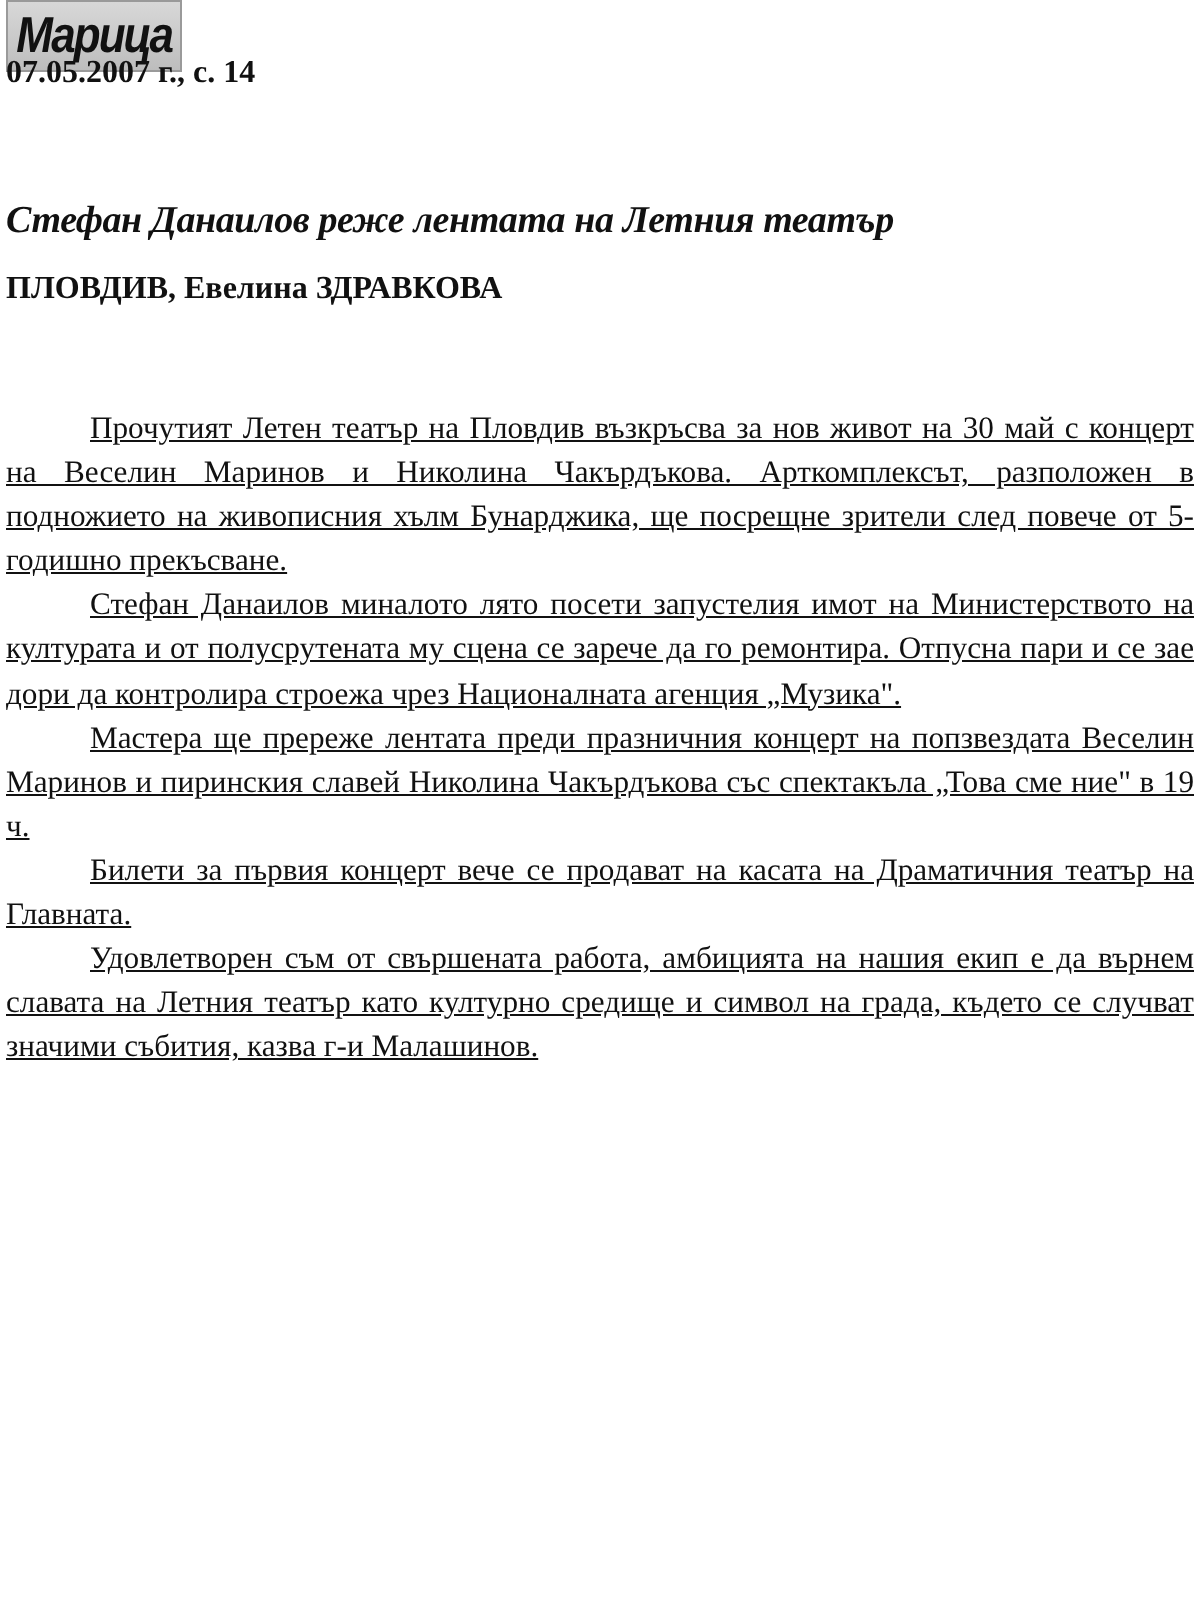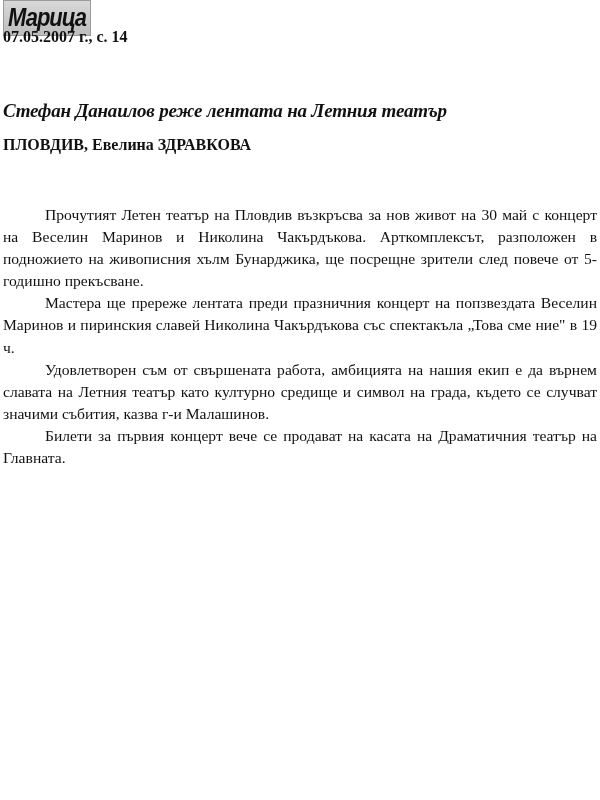--- a/index.html
+++ b/index.html
@@ -27,33 +27,34 @@
       font-weight: bold; font-style: italic; font-size: 19px; letter-spacing: -0.2px; margin-top: 28px;
     }
     .byline {
       position: absolute; left: 3px; top: 136px;
       font-weight: bold; font-size: 16px; font-family: Liberation Serif, serif;
     }
     .body {
       position: absolute; left: 3px; top: 204px; width: 594px;
       font-size: 15.6px; line-height: 22.1px; text-align: justify;
     }
-    .body p { margin: 0; text-indent: 42px; }
+    .body p { margin: 0; text-indent: 42px; text-decoration: underline; }
   </style>
 </head>
 <body>
 
 <div class="logo">
   <span>Марица</span>
 </div>
 
 <div class="date">07.05.2007 г., с. 14</div>
 
 <div class="title">Стефан Данаилов реже лентата на Летния театър</div>
 
 <div class="byline">ПЛОВДИВ, Евелина ЗДРАВКОВА</div>
 
 <div class="body">
   <p>Прочутият Летен театър на Пловдив възкръсва за нов живот на 30 май с концерт на Веселин Маринов и Николина Чакърдъкова. Арткомплексът, разположен в подножието на живописния хълм Бунарджика, ще посрещне зрители след повече от 5-годишно прекъсване.</p>
+  <p>Стефан Данаилов миналото лято посети запустелия имот на Министерството на културата и от полусрутената му сцена се зарече да го ремонтира. Отпусна пари и се зае дори да контролира строежа чрез Националната агенция „Музика".</p>
   <p>Мастера ще прережe лентата преди празничния концерт на попзвездата Веселин Маринов и пиринския славей Николина Чакърдъкова със спектакъла „Това сме ние" в 19 ч.</p>
+  <p>Билети за първия концерт вече се продават на касата на Драматичния театър на Главната.</p>
   <p>Удовлетворен съм от свършената работа, амбицията на нашия екип е да върнем славата на Летния театър като културно средище и символ на града, където се случват значими събития, казва г-и Малашинов.</p>
-  <p>Билети за първия концерт вече се продават на касата на Драматичния театър на Главната.</p>
 </div>
 
 </body></html>

